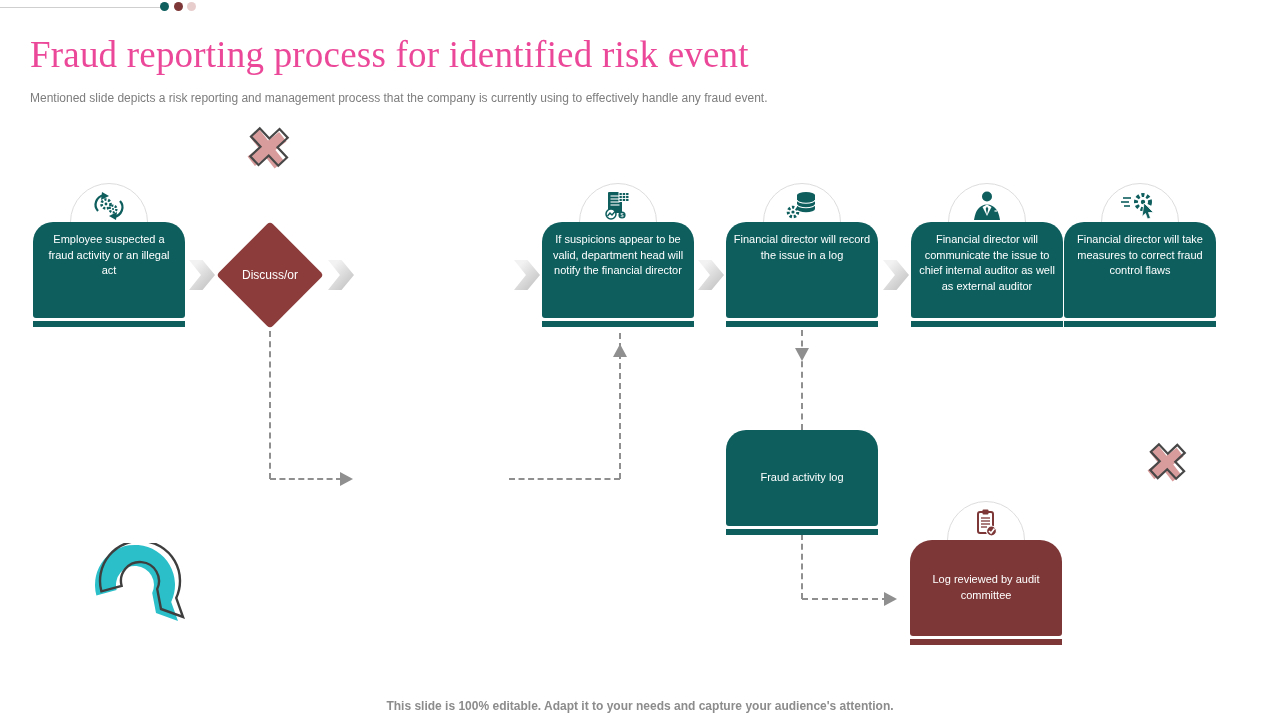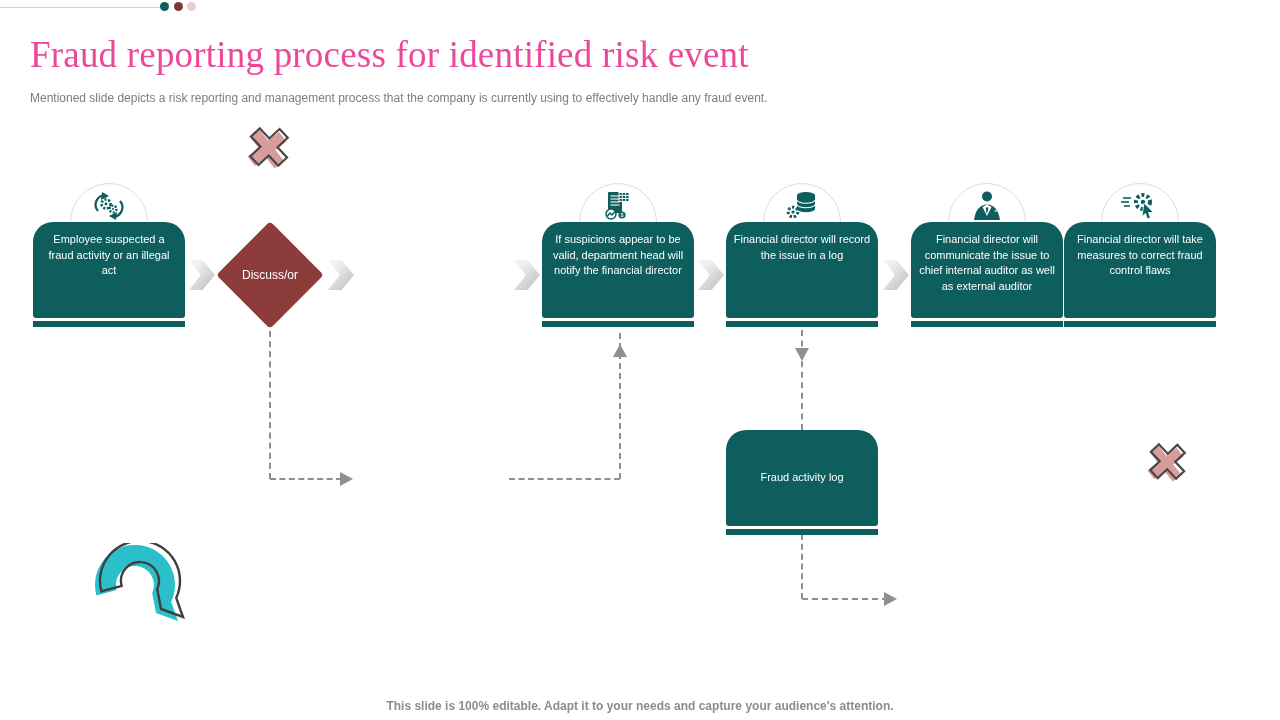--- a/index.html
+++ b/index.html
@@ -199,15 +199,33 @@
     <div class="node-box">Financial director will take measures to correct fraud control flaws</div>
     <div class="node-bar"></div>
   </div>
 
 
   <div class="node" style="left:726px;top:430px">
     <div class="node-box centered">Fraud activity log</div>
     <div class="node-bar"></div>
   </div>
 
+  <div class="node maroon" style="left:910px;top:540px">
+    <div class="node-circle">
+      <svg viewBox="0 0 44 34" width="44" height="34">
+        <rect x="14" y="5" width="15" height="21" rx="2" fill="#fff" stroke="#7E3737" stroke-width="2"></rect>
+        <rect x="18.5" y="2.5" width="6" height="5" rx="1" fill="#7E3737"></rect>
+        <g stroke="#7E3737" stroke-width="1.3">
+          <line x1="17" y1="11" x2="26" y2="11"></line>
+          <line x1="17" y1="14" x2="26" y2="14"></line>
+          <line x1="17" y1="17" x2="26" y2="17"></line>
+          <line x1="17" y1="20" x2="23" y2="20"></line>
+        </g>
+        <circle cx="27.5" cy="24" r="5" fill="#7E3737" stroke="#fff" stroke-width="1.2"></circle>
+        <path d="M25 24 l2 2 l3.5 -4.5" stroke="#fff" stroke-width="1.6" fill="none"></path>
+      </svg>
+    </div>
+    <div class="node-box centered">Log reviewed by audit committee</div>
+    <div class="node-bar"></div>
+  </div>
 
   <div class="footer">This slide is 100% editable. Adapt it to your needs and capture your audience's attention.</div>
 </div>
 
 </body></html>

